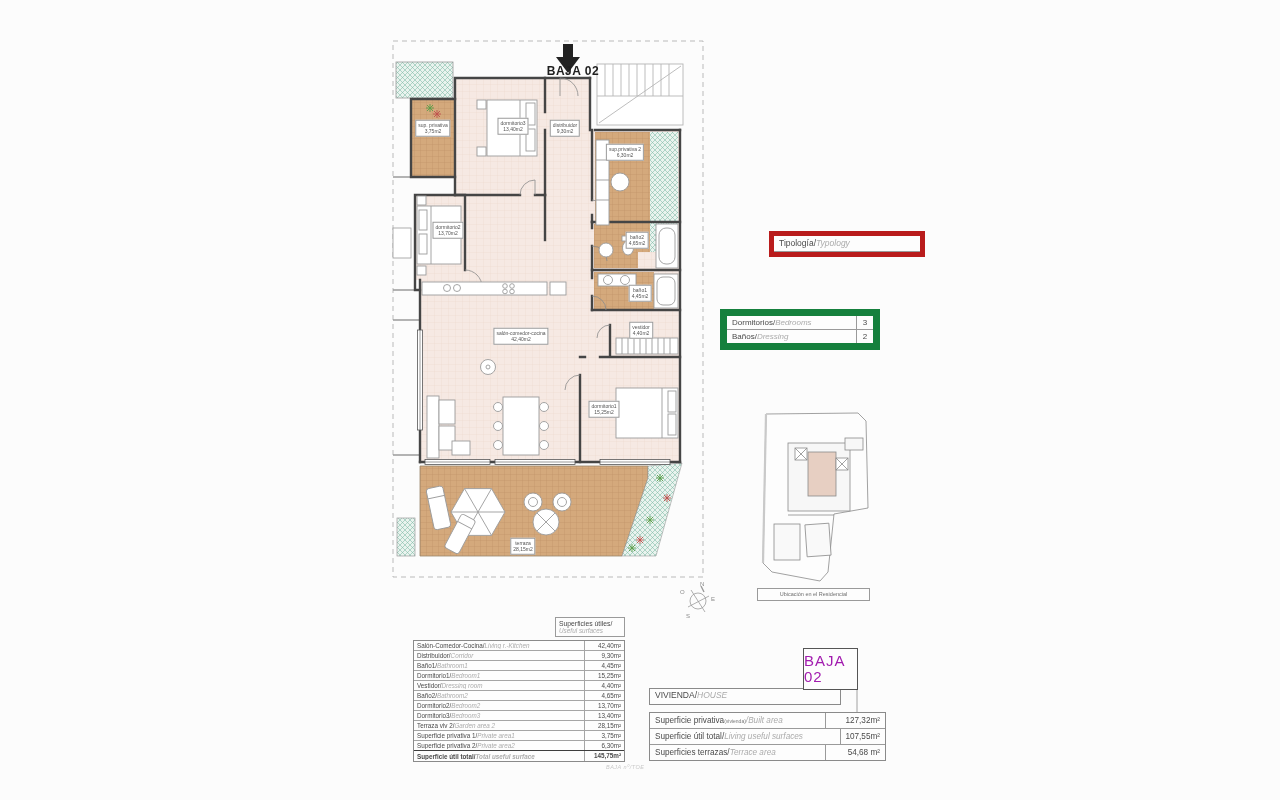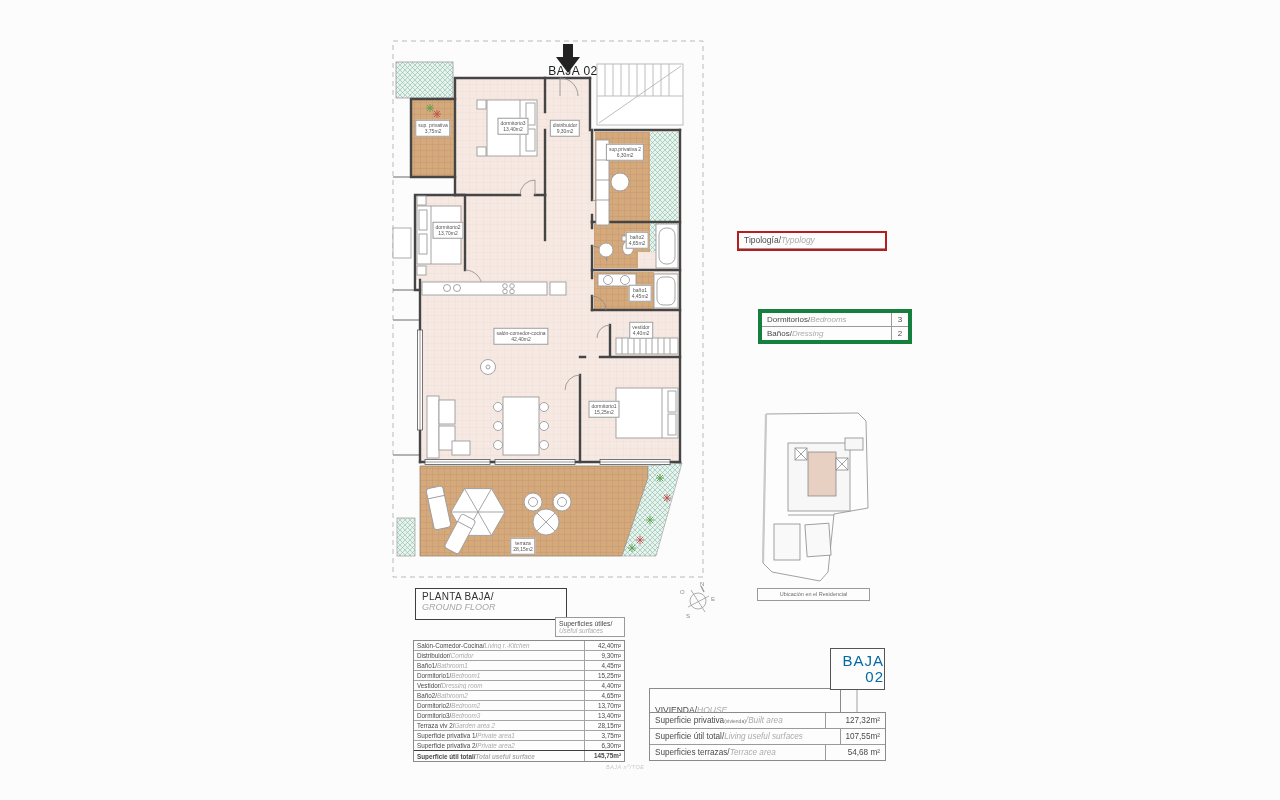--- a/index.html
+++ b/index.html
@@ -7,30 +7,30 @@
         font-family:"Liberation Sans", sans-serif;color:#444;}
   #plan-svg{position:absolute;left:0;top:0;width:1280px;height:800px;}
 
   
   .rlabel{position:absolute;transform:translate(-50%,-50%);background:#fff;
           border:0.5px solid #9a9a9a;padding:1px 2px;text-align:center;
           font-size:5px;line-height:1.25;color:#555;white-space:nowrap;z-index:3;}
 
   
   #arrow-label{position:absolute;left:540px;top:64px;width:66px;text-align:center;
-               font-size:12px;font-weight:normal;color:#1e1e1e;letter-spacing:0.5px;z-index:3;}
-
-  
-  .infobox{position:absolute;background:#fdfdfd;border:2px solid #b91c1c;z-index:3;}
+               font-size:12px;font-weight:bold;color:#1e1e1e;letter-spacing:0.5px;z-index:3;}
+
+  
+  .infobox{position:absolute;background:#fdfdfd;border:5px solid #b91c1c;z-index:3;margin-left:32px;}
   #typology-box{left:737px;top:231px;width:146px;}
   #typology-box .hdr{padding:2px 5px 3px 5px;border-bottom:1px solid #9a9a9a;font-size:8.5px;}
   #typology-box .bdy{padding:3px 5px 4px 5px;font-size:8px;line-height:1.3;}
   .es{color:#4a4a4a;} .en{color:#ababab;font-style:italic;}
 
-  #counts-box{left:758px;top:309px;width:146px;border:4px solid #15803d;position:absolute;z-index:3;background:#fdfdfd;}
+  #counts-box{left:720px;top:309px;width:146px;border:7px solid #15803d;position:absolute;z-index:3;background:#fdfdfd;}
   .count-row{display:flex;height:13px;align-items:center;font-size:8px;}
   .count-row + .count-row{border-top:1px solid #9a9a9a;}
   .count-row .lbl{flex:1;padding-left:5px;}
   .count-row .val{width:16px;border-left:1px solid #9a9a9a;text-align:center;align-self:stretch;line-height:13px;color:#4a4a4a;}
 
   
   #planta-box{position:absolute;left:415px;top:588px;width:138px;height:26px;border:1.5px solid #3e3e3e;
               padding:2px 6px;z-index:3;background:#fdfdfd;}
   #planta-box .l1{font-size:10px;color:#333;letter-spacing:0.3px;}
   #planta-box .l2{font-size:9px;color:#a5a5a5;font-style:italic;}
@@ -46,34 +46,34 @@
   .urow{display:flex;height:9px;align-items:center;font-size:6.3px;}
   .urow + .urow{border-top:1px solid #a5a5a5;}
   .urow .nm{flex:1;padding-left:3px;white-space:nowrap;overflow:hidden;}
   .urow .vl{width:36px;border-left:1px solid #a5a5a5;text-align:right;padding-right:3px;
             align-self:stretch;line-height:9px;color:#4a4a4a;}
   .urow.total{border-top:1.5px solid #3e3e3e;font-weight:bold;height:10px;}
   .urow.total .vl{line-height:10px;}
 
   
   #vivienda-box{position:absolute;left:649px;top:688px;width:180px;height:14px;border:1px solid #8a8a8a;
-                padding:16px 5px 0 5px;font-size:8.5px;z-index:3;background:#fdfdfd;}
+                padding:1px 5px 0 5px;font-size:8.5px;z-index:3;background:#fdfdfd;}
   #house-table{position:absolute;left:649px;top:712px;width:237px;border:1px solid #8a8a8a;
                z-index:3;background:#fdfdfd;box-sizing:border-box;}
   .hrow{display:flex;height:15px;align-items:center;font-size:8.2px;}
   .hrow + .hrow{border-top:1px solid #9a9a9a;}
   .hrow .nm{flex:1;padding-left:5px;white-space:nowrap;}
   .hrow .nm .sub{font-size:5px;color:#777;}
   .hrow .vl{width:54px;border-left:1px solid #9a9a9a;text-align:right;padding-right:5px;
             align-self:stretch;line-height:15px;color:#4a4a4a;margin-left:37px;}
 
   
-  #unit-badge{position:absolute;left:830px;top:648px;width:53px;height:40px;border:1.5px solid #555;
-              display:flex;flex-direction:column;align-items:flex-end;justify-content:center;
-              font-size:15px;color:#0369a1;line-height:1.1;letter-spacing:1px;z-index:3;background:#fdfdfd;}
+  #unit-badge{position:absolute;left:803px;top:648px;width:53px;height:40px;border:1.5px solid #555;
+              display:flex;flex-direction:column;align-items:flex-start;justify-content:center;
+              font-size:15px;color:#a21caf;line-height:1.1;letter-spacing:1px;z-index:3;background:#fdfdfd;}
 
   
   #map-caption{position:absolute;left:757px;top:588px;width:111px;height:11px;border:1px solid #9a9a9a;
                text-align:center;font-size:5.5px;line-height:11px;color:#6e6e6e;z-index:3;background:#fdfdfd;}
 
   
   .compass-letter{position:absolute;font-size:6px;color:#8a8a8a;z-index:3;}
 
   #footer-note{position:absolute;left:606px;top:764px;font-size:5.5px;color:#c8c8c8;
                font-style:italic;letter-spacing:0.5px;z-index:3;}
@@ -346,24 +346,20 @@
     <div class="count-row">
       <span class="lbl"><span class="es">Dormitorios/</span><span class="en">Bedrooms</span></span>
       <span class="val">3</span>
     </div>
     <div class="count-row">
       <span class="lbl"><span class="es">Baños/</span><span class="en">Dressing</span></span>
       <span class="val">2</span>
     </div>
   </div>
 
-  <div id="planta-box">
-    <div class="l1">PLANTA BAJA/</div>
-    <div class="l2">GROUND FLOOR</div>
-  </div>
 
   <div id="useful-hdr">
     <div class="l1">Superficies útiles/</div>
     <div class="l2">Useful surfaces</div>
   </div>
 
   <div id="useful-table">
     <div class="urow">
         <span class="nm"><span class="es">Salón-Comedor-Cocina/</span><span class="en">Living r.-Kitchen</span></span>
         <span class="vl">42,40m²</span>

